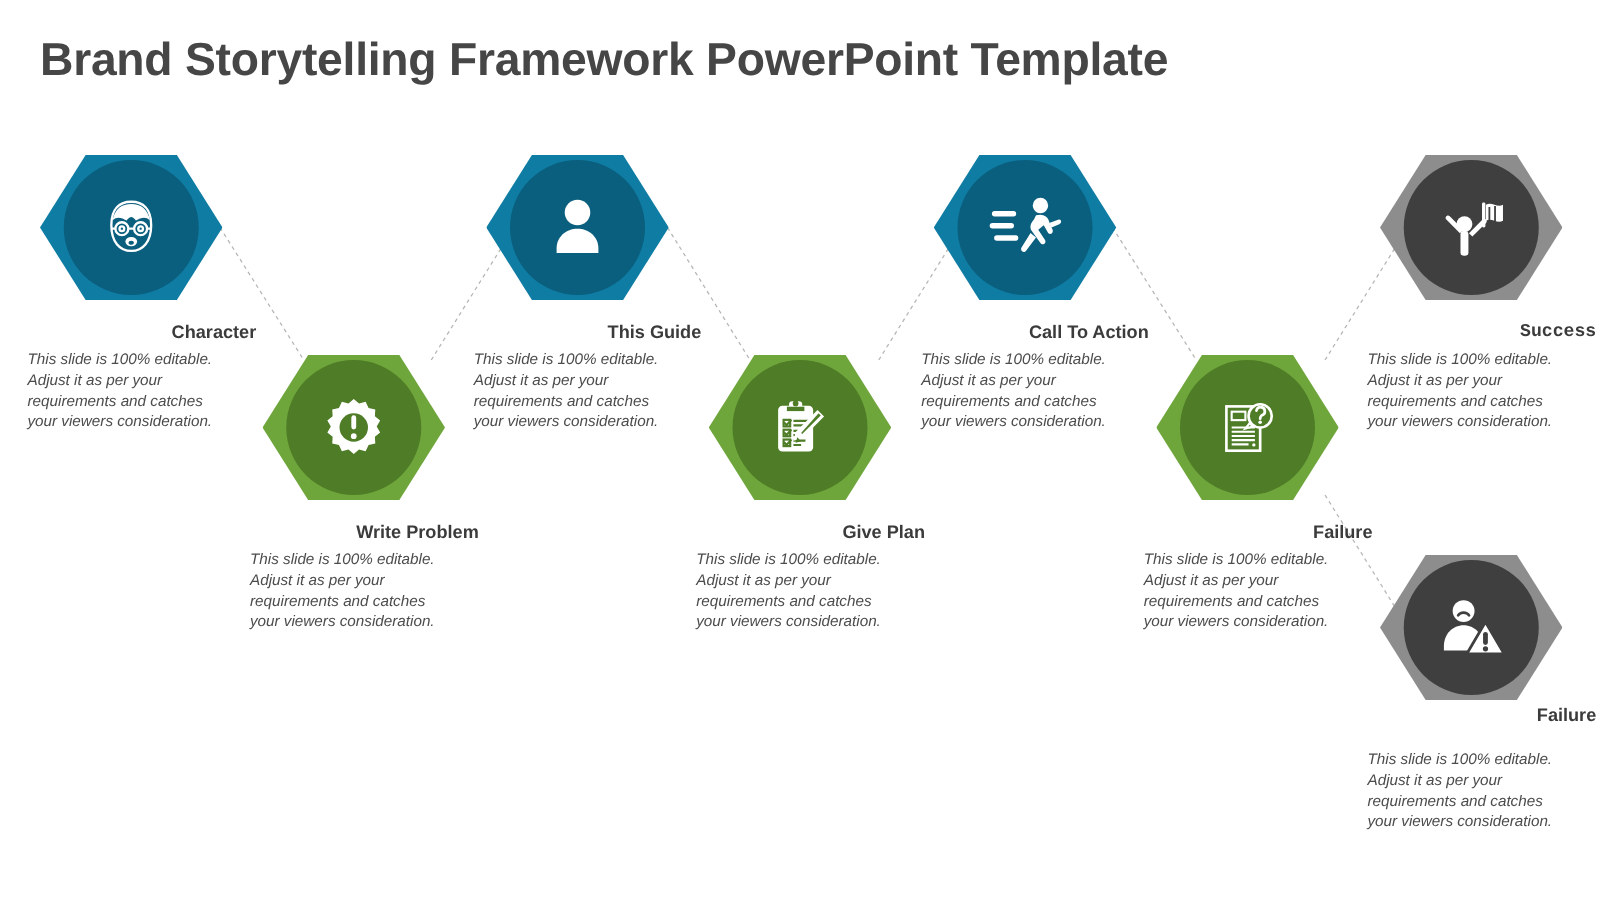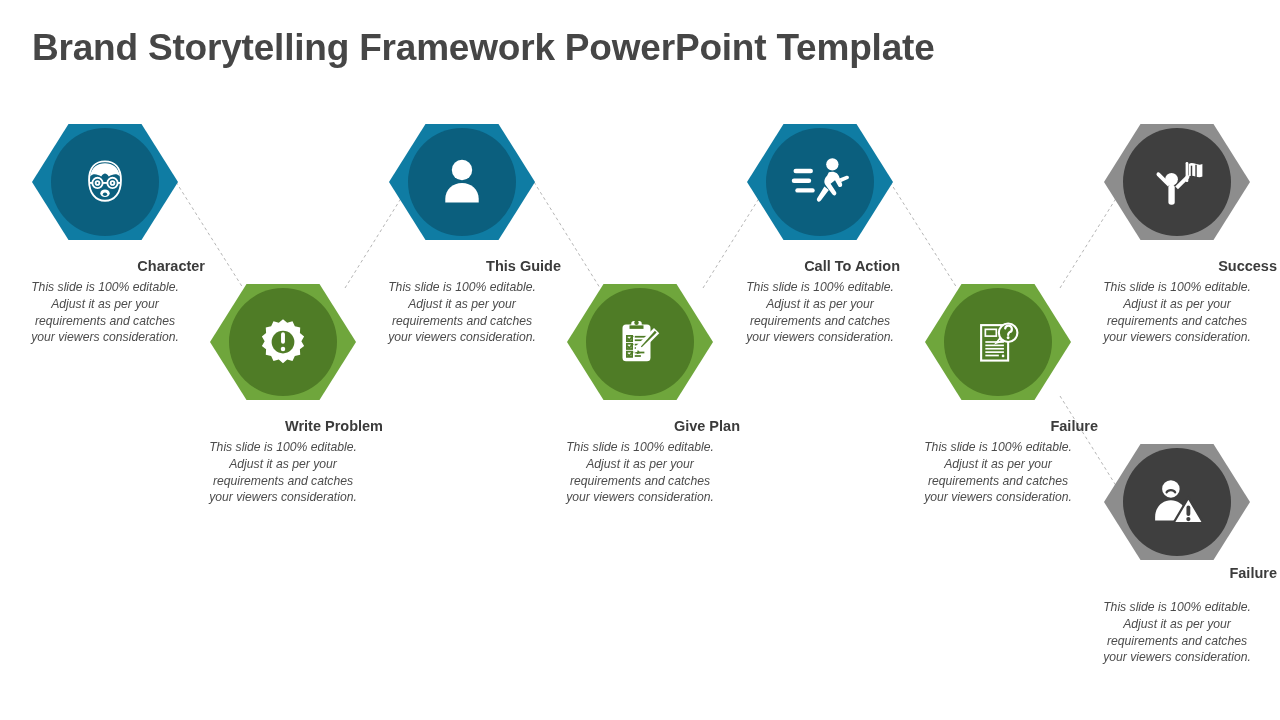--- a/index.html
+++ b/index.html
@@ -53,21 +53,20 @@
     position:absolute;
     width:200px;
     text-align:right;
     font-size:14.5px;
     font-weight:bold;
     color:#3b3b3b;
   }
   .desc {
     position:absolute;
     width:166px;
-    text-align:center;
     font-size:12.2px;
     font-style:italic;
     line-height:1.38;
     color:#4c4c4c;
   }
 
   
   .t-blue .hex   { background:#0f7ca3; }
   .t-blue .inner { background:#0b5f7e; }
   .t-green .hex  { background:#6fa63c; }
@@ -201,21 +200,21 @@
             <rect x="2" y="25" width="22" height="5" rx="2.5"></rect>
             <rect x="6" y="36" width="22" height="5" rx="2.5"></rect>
             <circle cx="48" cy="9" r="7"></circle>
             <path d="M44 18 C50 16 55 19 56 24 L59 31 C60 34 57 36 55 34 L51 27 L46 31 L52 40 C54 43 50 46 48 43 L40 32 C38 29 39 25 42 22 Z"></path>
             <path d="M39 34 L31 47 C29 50 33 53 35 50 L44 38 Z"></path>
             <path d="M56 25 L64 22 C67 21 68 25 65 26 L58 29 Z"></path>
           </g>
         </svg>
       </div>
     </div>
-    <div class="label" style="left:700px; top:258px;">Call To Action</div>
+    <div class="label" style="left:719px; top:258px;">Call To Action</div>
     <div class="desc" style="left:737px; top:279px;">This slide is 100% editable. Adjust it as per your requirements and catches your viewers consideration.</div>
   </div>
 
   <div class="node t-green">
     <div class="hexwrap" style="left:925px; top:284px;">
       <div class="hex"></div>
       <div class="inner"></div>
       <div class="glyph">
         <svg width="54" height="54" viewBox="0 0 64 64">
           <rect x="12" y="12" width="32" height="42" fill="none" stroke="#ffffff" stroke-width="2.5"></rect>
@@ -253,21 +252,21 @@
             <rect x="41.5" y="8" width="3" height="22" rx="1.3"></rect>
             <path d="M45 10 C50 7 55 13 60 10 L60 24 C55 27 50 21 45 24 Z"></path>
           </g>
           <g stroke="#3f3f3f" stroke-width="1.6" fill="none">
             <path d="M48 12 L48 25"></path>
             <path d="M53 11 L53 25"></path>
           </g>
         </svg>
       </div>
     </div>
-    <div class="label" style="left:1077px; top:258px;">Success</div>
+    <div class="label" style="left:1077px; top:258px;font-family:Liberation Mono, monospace;">Success</div>
     <div class="desc" style="left:1094px; top:279px;">This slide is 100% editable. Adjust it as per your requirements and catches your viewers consideration.</div>
   </div>
 
   <div class="node t-gray">
     <div class="hexwrap" style="left:1104px; top:444px;">
       <div class="hex"></div>
       <div class="inner"></div>
       <div class="glyph">
         <svg width="56" height="54" viewBox="0 0 64 58">
           <g fill="#ffffff">

